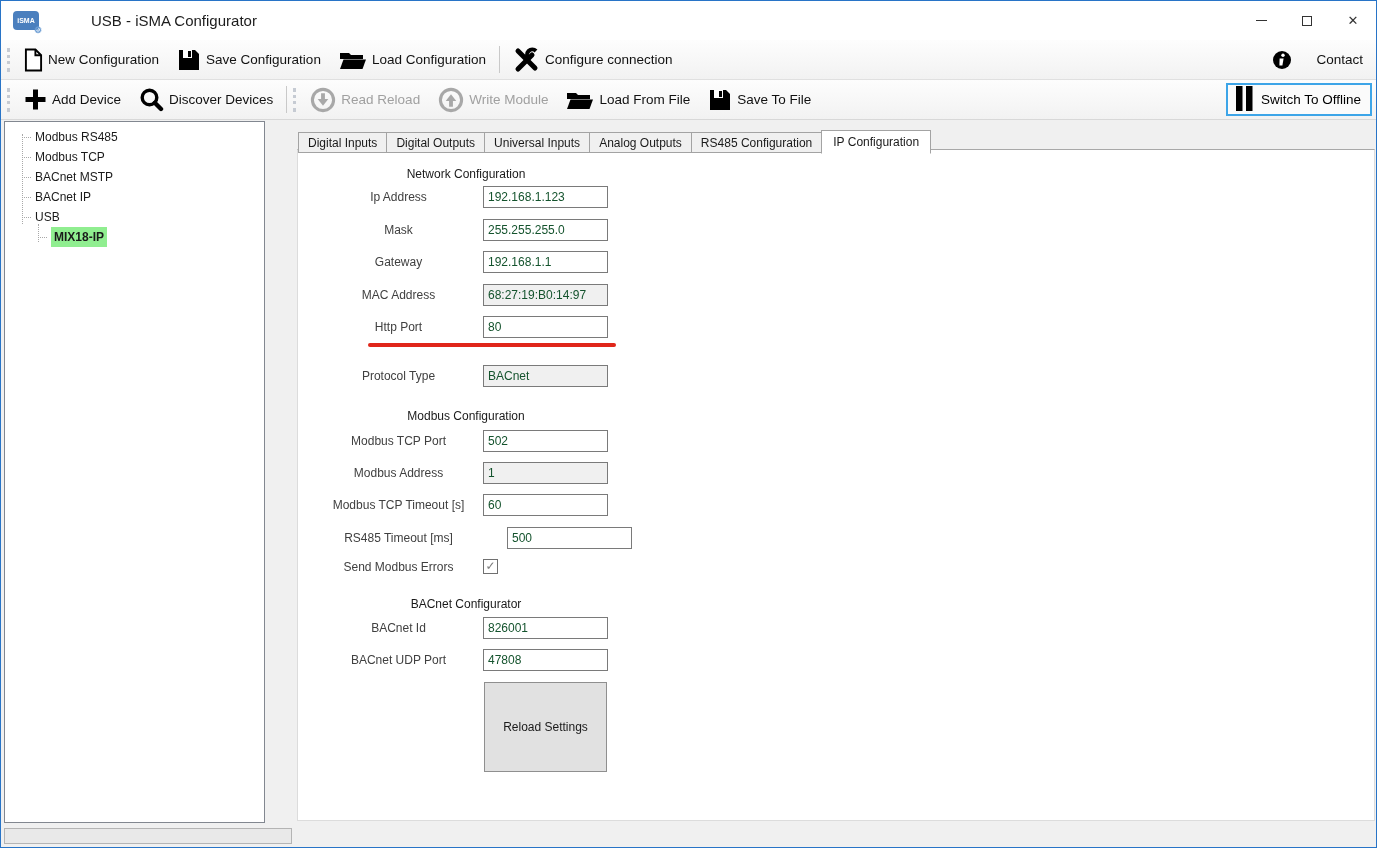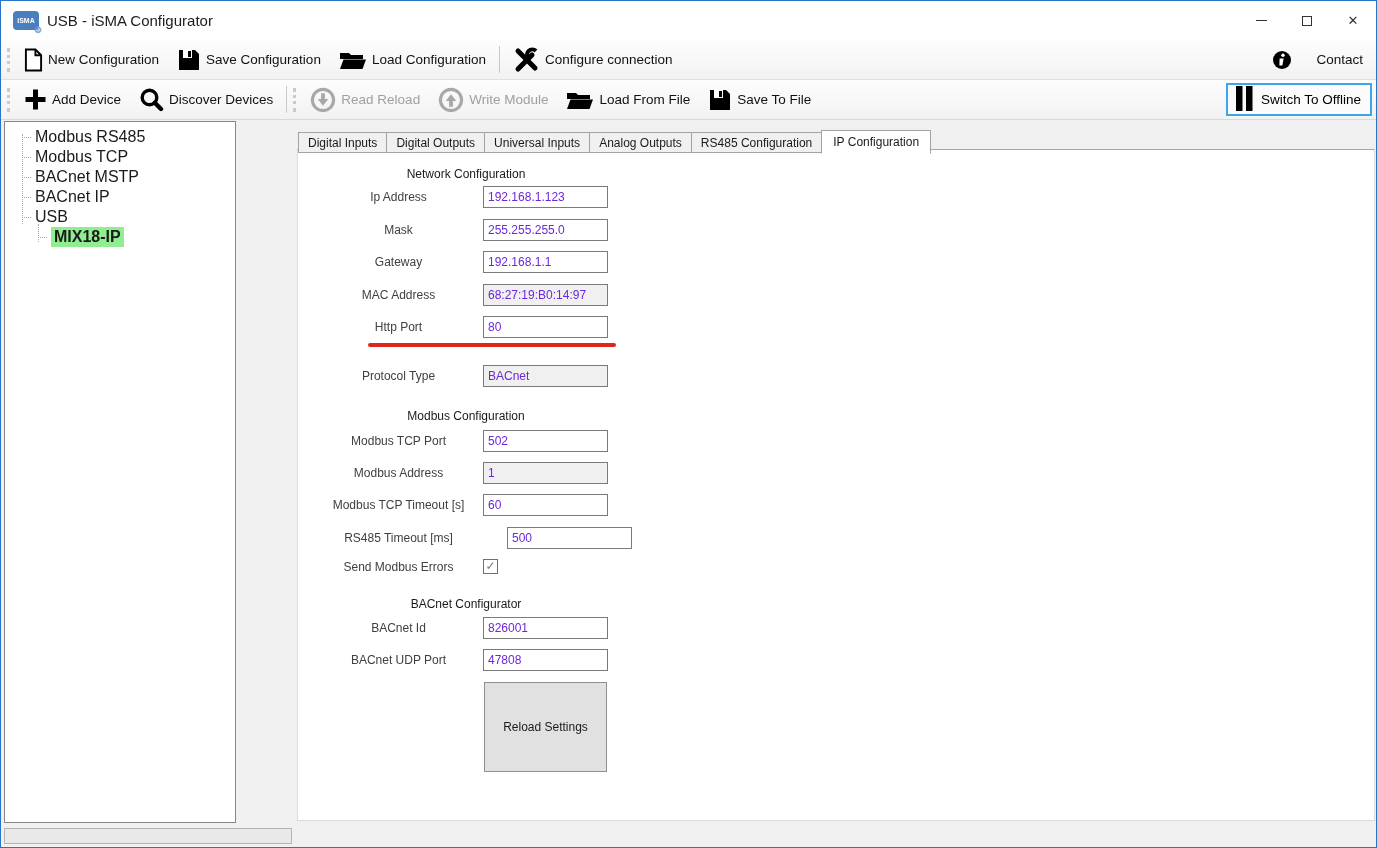--- a/index.html
+++ b/index.html
@@ -8,43 +8,43 @@
   .window {
     position:relative; width:1377px; height:848px;
     background:#f0f0f0; border:1px solid #2874c7; overflow:hidden;
   }
   
   .titlebar { height:39px; background:#fff; display:flex; align-items:center; padding-left:12px; }
   .app-logo { width:26px; height:19px; background:#4a7fbe; border-radius:4px; color:#fff;
     font-size:7px; font-weight:bold; display:flex; align-items:center; justify-content:center;
     position:relative; margin-right:8px; }
   .app-logo::after { content:"⚙"; position:absolute; right:-3px; bottom:-5px; font-size:9px; color:#6d9ed4; }
-  .title-text { font-size:15px; color:#1c1c1c; }
+  .title-text { font-size:15px; color:#1c1c1c;margin-left:44px; }
   .win-controls { margin-left:auto; display:flex; height:100%; }
   .win-btn { width:46px; height:100%; display:flex; align-items:center; justify-content:center; color:#333; }
   .glyph-min { width:11px; height:1px; background:#333; display:block; }
   .glyph-max { width:10px; height:10px; border:1px solid #333; display:block; }
   .glyph-close { font-size:13px; }
   
   .toolbar { display:flex; align-items:center; background:linear-gradient(#fdfdfd,#f2f2f2);
     border-bottom:1px solid #e0e0e0; padding:0 4px; }
   .toolbar.tb1 { height:40px; }
   .toolbar.tb2 { height:40px; border-bottom:1px solid #d8d8d8; }
   .grip { width:3px; height:24px; border-left:3px dotted #c6cbd3; margin:0 5px 0 2px; }
   .tbtn { display:flex; align-items:center; gap:5px; padding:2px 8px; font-size:13.5px; color:#111;
     white-space:nowrap; border:1px solid transparent; }
   .tbtn.disabled { color:#a0a0a0; }
   .tsep { width:1px; height:27px; background:#c9c9c9; margin:0 4px; }
   .tbtn svg { display:block; }
   .switch-btn { margin-left:auto; display:flex; align-items:center; gap:6px; height:33px;
     padding:0 9px 0 6px; border:2px solid #3da5e8; background:#fbfbfb; font-size:13.5px; color:#000; }
   .contact-btn { margin-left:auto;gap:24px; }
   
-  .tree-panel { position:absolute; left:3px; top:120px; width:232px; height:702px;
-    background:#fff; border:1px solid #828790; font-size:16px; color:#1a1a1a; padding-top:5px; }
+  .tree-panel { position:absolute; left:3px; top:120px; width:261px; height:702px;
+    background:#fff; border:1px solid #828790; font-size:12px; color:#1a1a1a; padding-top:5px; }
   .tree-guide-v { position:absolute; left:17px; top:12px; width:1px; height:90px; border-left:1px dotted #a8a8a8; }
   .tree-guide-v2 { position:absolute; left:33px; top:102px; width:1px; height:18px; border-left:1px dotted #a8a8a8; }
   .tree-item { position:relative; height:20px; line-height:20px; padding-left:30px; white-space:nowrap; }
   .tree-item::before { content:""; position:absolute; left:17px; top:10px; width:9px; border-top:1px dotted #a8a8a8; }
   .tree-item.child { padding-left:46px; }
   .tree-item.child::before { left:33px; width:9px; }
   .tree-sel { display:inline-block; background:#90ee90; font-weight:bold; padding:0 3px; }
   .progress-bar { position:absolute; left:3px; top:827px; width:288px; height:16px;
     background:#e9e9e9; border:1px solid #b4b4b4; }
   
@@ -53,21 +53,21 @@
     background:#f0f0f0; border:1px solid #a3a3a3; margin-right:-1px; position:relative; }
   .tab.active { height:24px; line-height:23px; padding:0 11px; background:#fff; z-index:3;
     border-bottom:1px solid #fff; top:1px; }
   .tab-panel { position:absolute; left:296px; top:148px; width:1078px; height:672px;
     background:#fff; border:1px solid #dcdcdc; border-top:1px solid #a8a8a8; }
   
   .sect-header { position:absolute; left:28px; width:280px; text-align:center; font-size:12px; color:#1a1a1a; }
   .flabel { position:absolute; left:28px; width:145px; text-align:center; font-size:12px;
     color:#404040; line-height:22px; white-space:nowrap; }
   .tb-input { position:absolute; left:185px; width:125px; height:22px; border:1px solid #7a7a7a;
-    background:#fff; color:#6d28d9; font-family:"Liberation Sans",sans-serif; font-size:12px; padding:0 4px; }
+    background:#fff; color:#14532d; font-family:"Liberation Sans",sans-serif; font-size:12px; padding:0 4px; }
   .tb-input.ro { background:#f0f0f0; }
   .annotation-underline { position:absolute; left:70px; top:193px; width:248px; height:4px;
     background:#e0261a; border-radius:2px; }
   .chkbox { position:absolute; left:185px; width:15px; height:15px; border:1px solid #707070;
     background:#fff; text-align:center; font-size:12px; line-height:13px; color:#7d7d7d; }
   .reload-btn { position:absolute; left:186px; top:532px; width:123px; height:90px;
     background:#e1e1e1; border:1px solid #8f8f8f; font-size:12px; color:#1a1a1a;
     display:flex; align-items:center; justify-content:center; }
 </style>
 </head>

